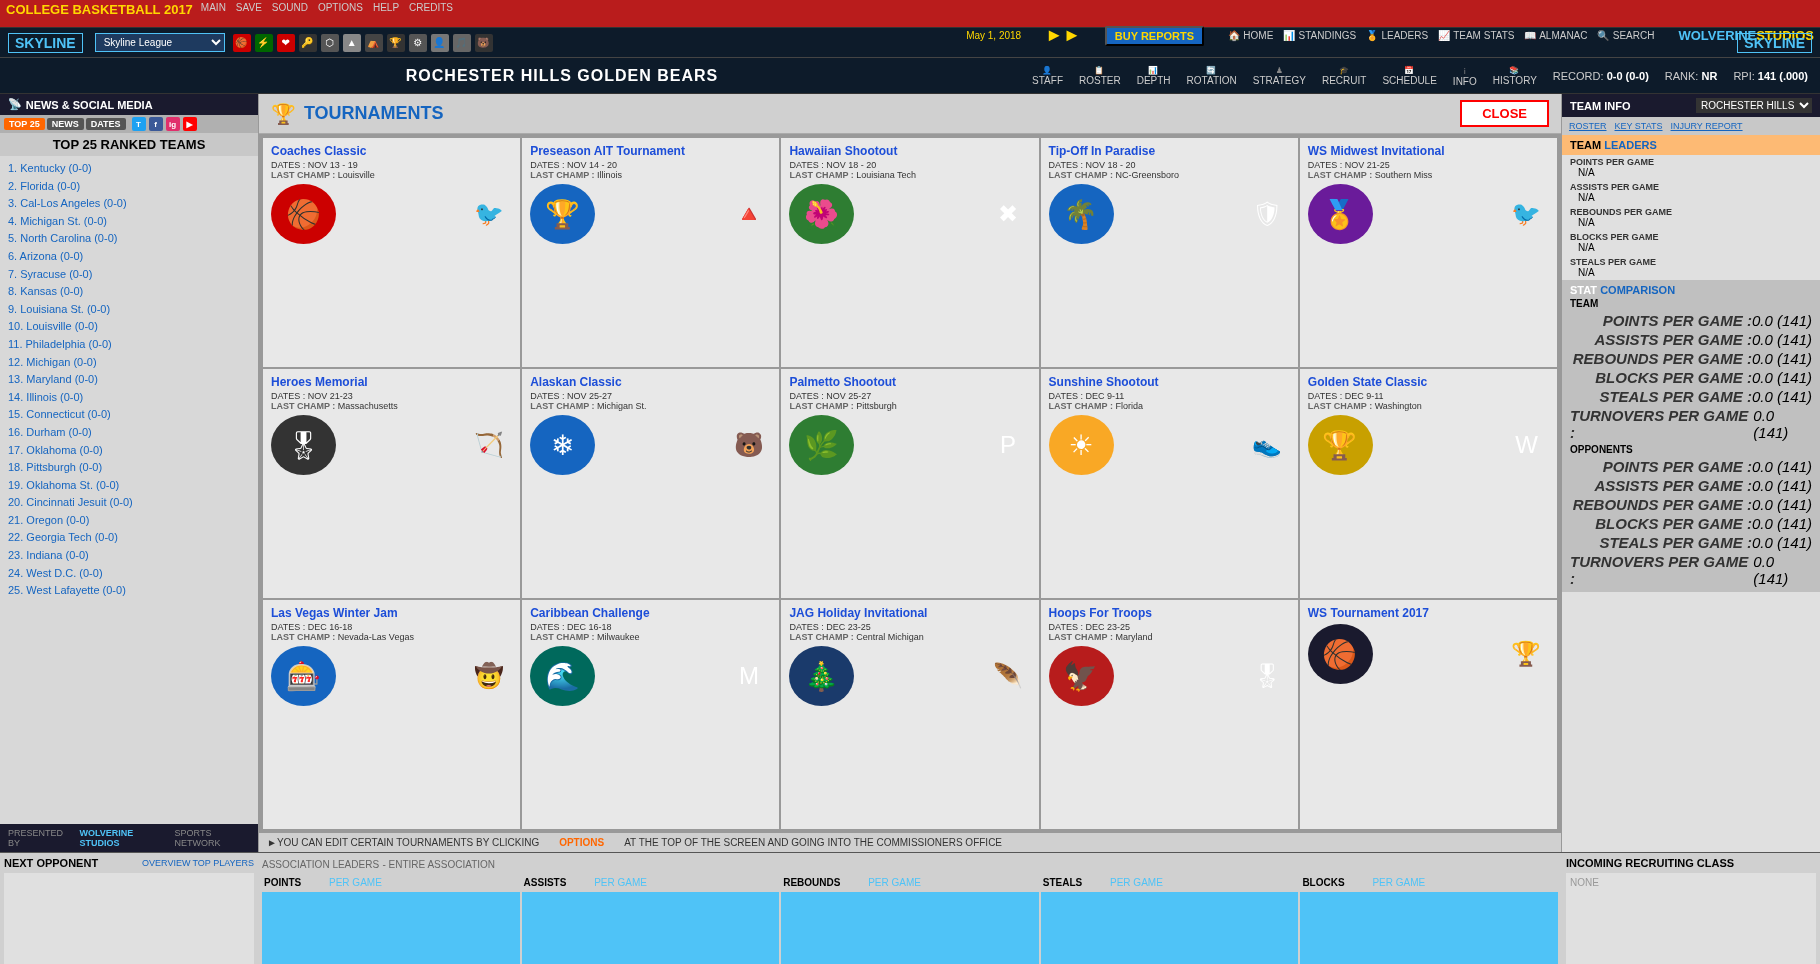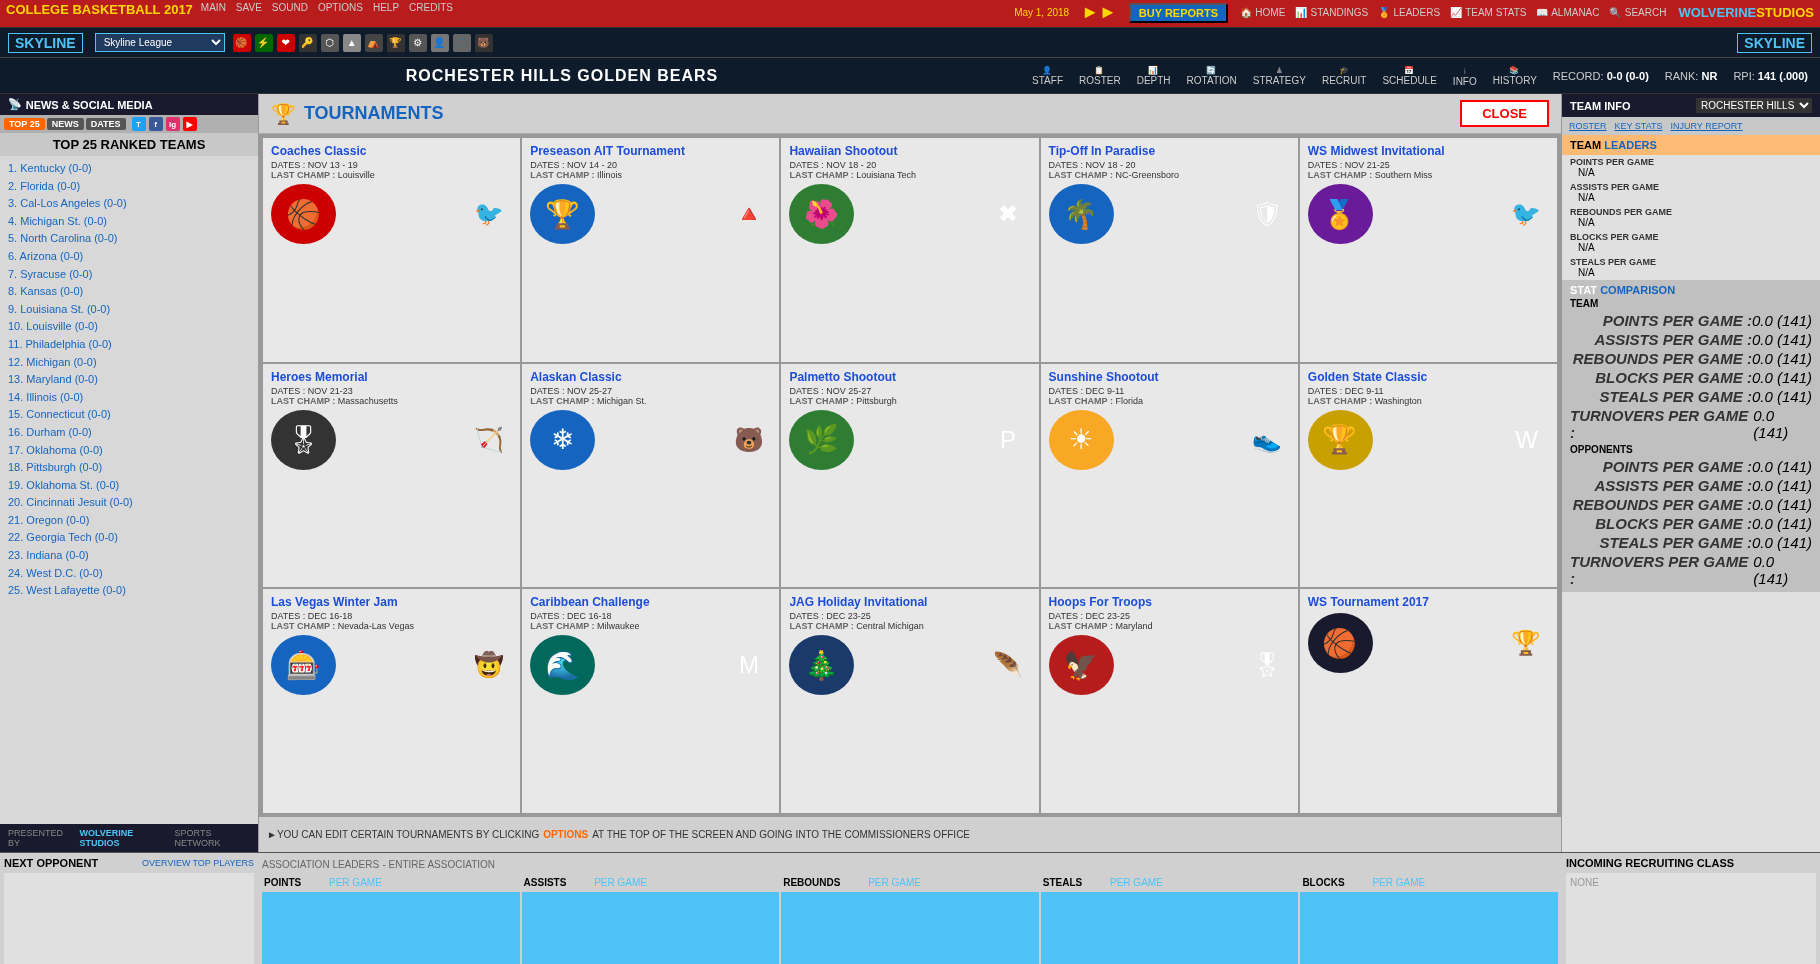--- a/index.html
+++ b/index.html
@@ -4,21 +4,21 @@
   <style>
     * { box-sizing: border-box; margin: 0; padding: 0; }
     body { font-family: Arial, sans-serif; background: #1a1a2e; color: #fff; font-size: 11px; width: 1820px; overflow-x: hidden; }
 
     
     .top-nav { background: #b91c1c; display: flex; align-items: flex-start; padding: 2px 6px; height: 28px; border-bottom: 1px solid #333; }
     .top-nav .logo { color: #4fc3f7; font-weight: bold; font-size: 13px; margin-right: 8px; }
     .top-nav .logo span { color: #ffd700; }
     .top-nav .nav-items { display: flex; gap: 10px; font-size: 10px; color: #ccc; }
     .top-nav .nav-items span { cursor: pointer; }
-    .top-nav .right-section { margin-left: auto; display: flex; align-items: center; gap: 12px; font-size: 10px; color: #ccc; }
+    .top-nav .right-section { margin-left: auto; display: flex; align-items: center; gap: 24px; font-size: 10px; color: #ccc; margin-top: 23px; }
     .top-nav .buy-reports { background: #1565c0; padding: 2px 8px; color: #ffd700; font-weight: bold; font-size: 11px; border-radius: 2px; }
     .top-nav .date { color: #ffd700; font-size: 10px; }
     .top-nav .right-nav { display: flex; gap: 10px; font-size: 10px; color: #ccc; }
     .top-nav .wolverine { color: #4fc3f7; font-weight: bold; font-size: 13px; }
     .top-nav .wolverine span { color: #ffd700; }
 
     
     .skyline-bar { background: #0d1b2a; display: flex; align-items: center; padding: 2px 8px; height: 30px; border-bottom: 1px solid #444; }
     .skyline-logo { color: #4fc3f7; font-weight: bold; font-size: 14px; border: 1px solid #4fc3f7; padding: 1px 6px; margin-right: 12px; }
     .skyline-dropdown { background: #1e3a5f; color: #fff; border: 1px solid #4fc3f7; padding: 2px 4px; font-size: 10px; width: 130px; }
@@ -56,21 +56,21 @@
     .tournaments-title { display: flex; align-items: center; gap: 8px; font-size: 18px; font-weight: bold; color: #1565c0; }
     .tournaments-title .trophy-icon { color: #4fc3f7; font-size: 20px; }
     .close-btn { background: #fff; border: 2px solid #ff0000; color: #ff0000; padding: 4px 20px; font-weight: bold; font-size: 13px; cursor: pointer; }
     .tournament-grid { display: grid; grid-template-columns: repeat(5, 1fr); gap: 2px; padding: 4px; background: #999; flex: 1; overflow-y: auto; }
     .tournament-card { background: #e8e8e8; padding: 6px 8px; cursor: pointer; position: relative; min-height: 120px; }
     .tournament-card .t-name { font-size: 12px; font-weight: bold; color: #1d4ed8; margin-bottom: 2px; }
     .tournament-card .t-dates { font-size: 9px; color: #333; }
     .tournament-card .t-champ { font-size: 9px; color: #333; margin-bottom: 4px; }
     .tournament-card .t-champ strong { color: #666; }
     .tournament-card .t-logos { display: flex; justify-content: space-between; align-items: center; margin-top: 4px; }
-    .footer-note { background: #d0d0d0; padding: 12px 8px; font-size: 10px; color: #333; display: flex; gap: 4px; }
+    .footer-note { background: #d0d0d0; padding: 4px 8px; font-size: 10px; color: #333; display: flex; gap: 20px; }
     .footer-note .options-link { color: #ff6600; font-weight: bold; }
 
     
     .right-panel { width: 258px; background: #e0e0e0; flex-shrink: 0; display: flex; flex-direction: column; }
     .right-panel .team-info-header { background: #1a1a2e; color: #fff; padding: 4px 8px; font-size: 11px; font-weight: bold; display: flex; align-items: center; justify-content: space-between; }
     .right-panel .team-info-header select { background: #333; color: #fff; border: none; font-size: 10px; padding: 1px; }
     .right-panel .sub-tabs { display: flex; gap: 2px; padding: 3px 4px; background: #c8c8c8; }
     .right-panel .sub-tab { font-size: 9px; color: #1565c0; cursor: pointer; padding: 1px 3px; text-decoration: underline; }
     .right-panel .section-title { background: #fdba74; padding: 4px 8px; }
     .right-panel .section-title .label { font-size: 11px; font-weight: bold; color: #000; }

